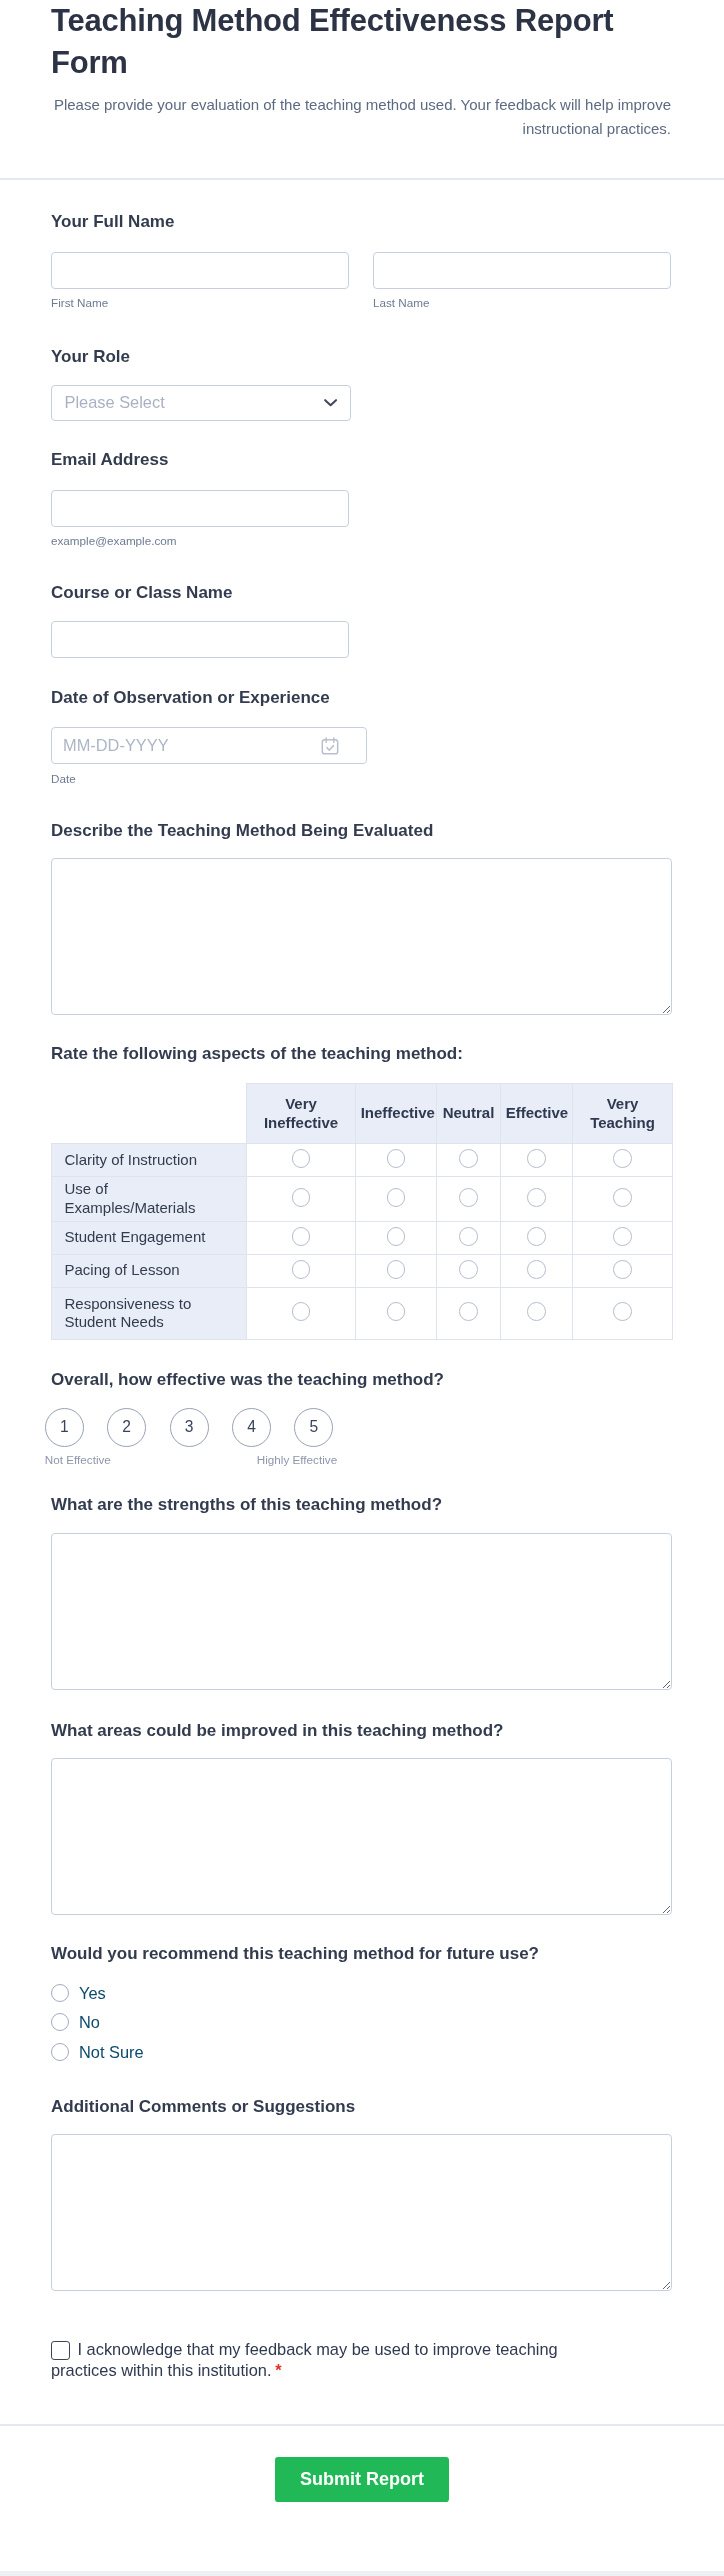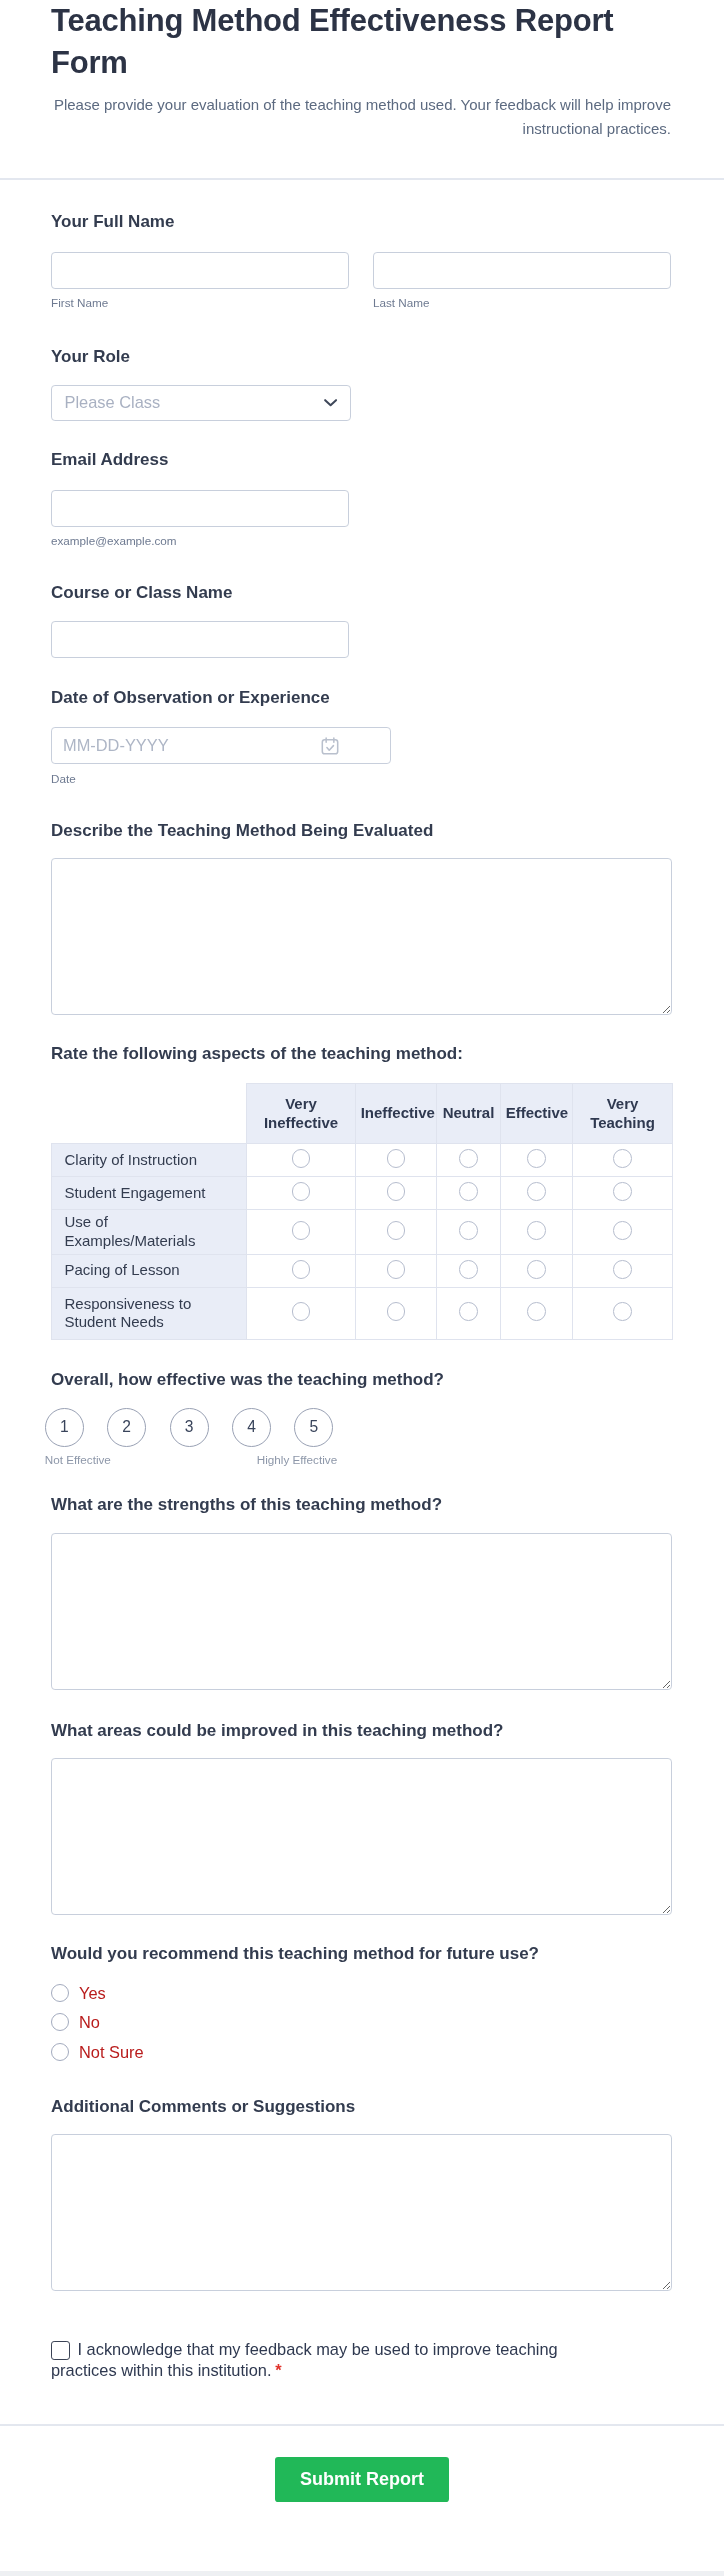--- a/index.html
+++ b/index.html
@@ -65,21 +65,21 @@
 
   
   .q-email{margin-top:28px;}
   .q-email .text-input{margin-top:19.5px;width:298px;}
   .q-course{margin-top:34px;}
   .q-course .text-input{margin-top:17px;width:298px;}
 
   
   .q-date{margin-top:29px;}
   .date-wrap{position:relative;width:300px;margin-top:18px;}
-  .date-wrap .text-input{width:340px;padding-right:37px;}
+  .date-wrap .text-input{width:316px;padding-right:37px;}
   .date-icon{position:absolute;right:11px;top:8.6px;}
 
   
   .q-describe{margin-top:34px;}
   .q-strengths{margin-top:27px;}
   .q-improve{margin-top:30px;}
   .q-comments{margin-top:35px;}
 
   
   .q-rate{margin-top:28px;}
@@ -124,21 +124,21 @@
   .scale-max{left:212px;}
 
   
   .q-recommend{margin-top:28px;}
   .radio-list{margin-top:18.7px;}
   .radio-row{display:flex;align-items:center;margin-bottom:11.7px;height:18px;cursor:pointer;}
   .radio-circle{
     width:18px;height:18px;border-radius:50%;border:0.8px solid #a3abbe;
     box-sizing:border-box;background:#fff;flex:0 0 auto;
   }
-  .radio-label{font-size:16.4px;color:#b91c1c;margin-left:10px;line-height:18px;}
+  .radio-label{font-size:16.4px;color:#0c4a6e;margin-left:10px;line-height:18px;}
 
   
   .ack{margin-top:48px;max-width:514px;font-size:16.4px;line-height:21px;color:#2f3950;}
   .ack-box{
     float:left;width:18.7px;height:18.7px;border:1.6px solid #3a4254;border-radius:3.1px;
     box-sizing:border-box;background:#fff;margin:1.6px 7.8px 0 0;cursor:pointer;
   }
   .req-star{color:#e0312a;font-weight:700;margin-left:3.9px;}
 
   
@@ -174,21 +174,21 @@
       <div class="name-col">
         <input type="text" class="text-input" style="">
         <div class="sublabel">Last Name</div>
       </div>
     </div>
   </div>
 
   <div class="q-role">
     <div class="q-label">Your Role</div>
     <div class="select-box">
-      <span class="select-placeholder">Please Class</span>
+      <span class="select-placeholder">Please Select</span>
       <svg width="13.2" height="7.8" viewBox="0 0 17 10">
           <polyline points="1.5,1.5 8.5,8 15.5,1.5" fill="none" stroke="#3e4759" stroke-width="2.6" stroke-linecap="round" stroke-linejoin="round"></polyline>
         </svg>
     </div>
   </div>
 
   <div class="q-email">
     <div class="q-label">Email Address</div>
     <input type="text" class="text-input" style="">
     <div class="sublabel">example@example.com</div>
@@ -242,29 +242,29 @@
       <tbody>
         <tr>
           <th>Clarity of Instruction</th>
           <td><span class="m-radio"></span></td>
           <td><span class="m-radio"></span></td>
           <td><span class="m-radio"></span></td>
           <td><span class="m-radio"></span></td>
           <td><span class="m-radio"></span></td>
         </tr>
         <tr>
+          <th>Use of Examples/Materials</th>
+          <td><span class="m-radio"></span></td>
+          <td><span class="m-radio"></span></td>
+          <td><span class="m-radio"></span></td>
+          <td><span class="m-radio"></span></td>
+          <td><span class="m-radio"></span></td>
+        </tr>
+        <tr>
           <th>Student Engagement</th>
-          <td><span class="m-radio"></span></td>
-          <td><span class="m-radio"></span></td>
-          <td><span class="m-radio"></span></td>
-          <td><span class="m-radio"></span></td>
-          <td><span class="m-radio"></span></td>
-        </tr>
-        <tr>
-          <th>Use of Examples/Materials</th>
           <td><span class="m-radio"></span></td>
           <td><span class="m-radio"></span></td>
           <td><span class="m-radio"></span></td>
           <td><span class="m-radio"></span></td>
           <td><span class="m-radio"></span></td>
         </tr>
         <tr>
           <th>Pacing of Lesson</th>
           <td><span class="m-radio"></span></td>
           <td><span class="m-radio"></span></td>

